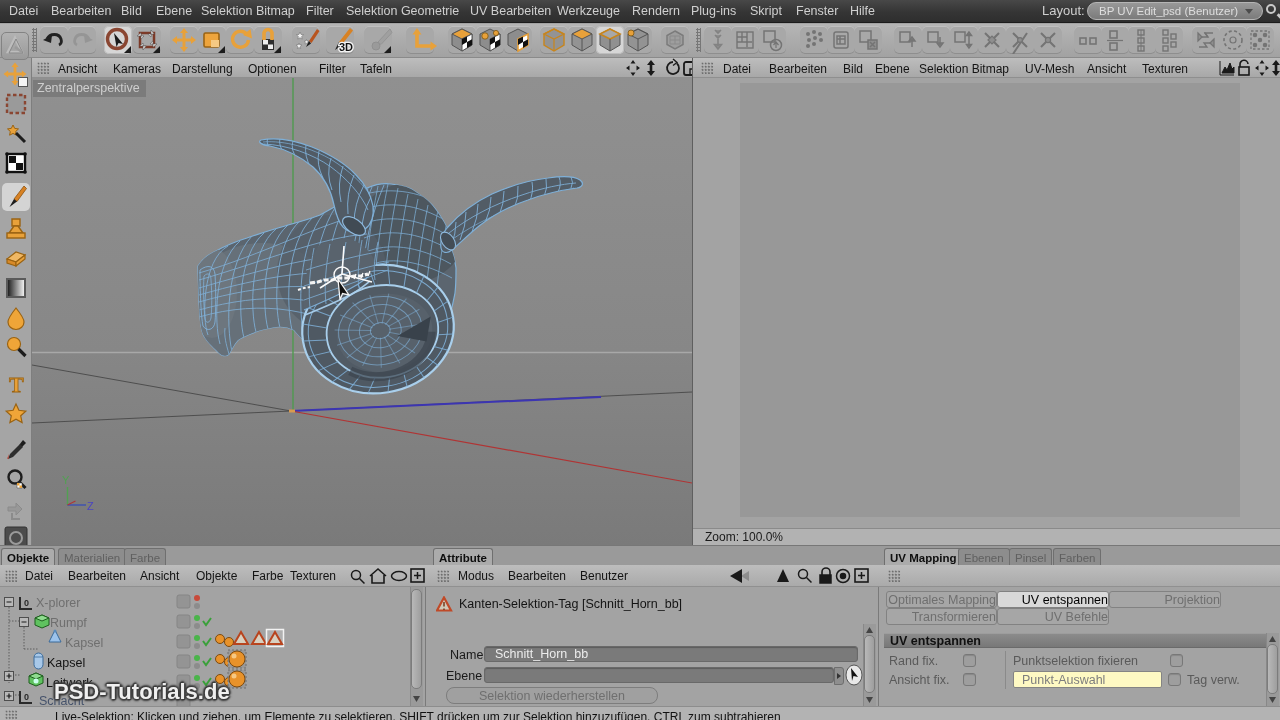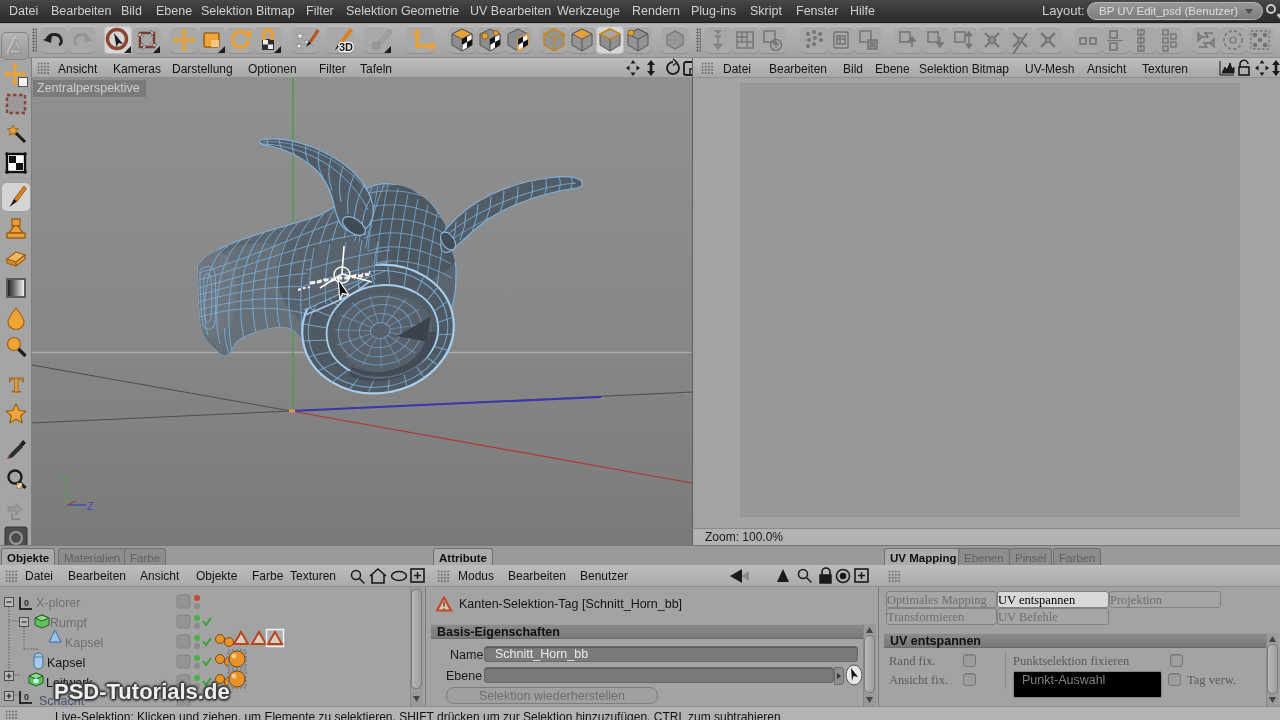--- a/index.html
+++ b/index.html
@@ -43,24 +43,24 @@
 .tab.on { background:#ababab; color:#0e0e0e; font-weight:bold; }
 .tab.off { background:#8d8d8d; color:#606060; }
 #menurow { left:0; top:565px; width:1280px; height:22px; background:linear-gradient(#bdbdbd,#aaaaaa); border-bottom:1px solid #909090; }
 #bcontent { left:0; top:587px; width:1280px; height:119px; background:#a3a3a3; }
 #statusbar { left:0; top:706px; width:1280px; height:14px; background:#b3b3b3; border-top:1px solid #8d8d8d; overflow:hidden; }
 #statusbar span { position:absolute; left:55px; top:3px; font-size:12px; color:#111; white-space:nowrap; }
 .panelsep { position:absolute; width:1px; background:#7a7a7a; }
 .hdrbar { position:absolute; height:15px; background:linear-gradient(#8b8b8b,#787878); color:#101010; font-weight:bold; font-size:12.5px; padding:0 0 0 6px; line-height:15px; border-top:1px solid #9d9d9d; border-bottom:1px solid #6a6a6a; }
 .field { position:absolute; height:16px; background:#7a7a7a; border:1px solid #696969; border-radius:3px; color:#ececec; font-size:12.5px; line-height:15px; padding-left:10px; box-shadow:inset 0 1px 1px rgba(0,0,0,.25); }
 .btn { position:absolute; background:#a0a0a0; border:1px solid #7d7d7d; border-radius:8px; color:#6f6f6f; font-size:12.5px; text-align:center; }
-.gbtn { position:absolute; background:#a6a6a6; border:1px solid #828282; border-radius:3px; font-size:12.5px; text-align:left; color:#6f6f6f;font-family:Liberation Serif, serif; }
+.gbtn { position:absolute; background:#a6a6a6; border:1px solid #828282; border-radius:3px; font-size:12.5px; text-align:right; color:#6f6f6f; }
 .gbtn.sel { background:#d9d9d9; color:#000; }
 .cb { position:absolute; width:13px; height:13px; background:#9e9e9e; border:1px solid #787878; border-radius:3px; box-shadow:inset 0 1px 1px rgba(0,0,0,.15); }
-.lbl { position:absolute; font-size:12.5px; color:#5a5a5a;font-family:Liberation Serif, serif; }
+.lbl { position:absolute; font-size:12.5px; color:#5a5a5a; }
 .scroll { position:absolute; width:13px; background:#9a9a9a; border-left:1px solid #888; }
 .thumb { position:absolute; left:1px; width:11px; background:linear-gradient(90deg,#b8b8b8,#9e9e9e); border:1px solid #7c7c7c; border-radius:5px; }
 
 #wm { left:54px; top:679px; font-size:22px; letter-spacing:.3px; font-weight:bold; color:#efefef; letter-spacing:0px;
   text-shadow:-2px 0 2px #3c3c3c, 2px 0 2px #3c3c3c, 0 -2px 2px #3c3c3c, 0 2px 2px #3c3c3c, -1px -1px 1px #333, 1px 1px 1px #333; z-index:40; }
 </style>
 </head>
 <body>
 <div id="topbar" class="abs">
   <span class="mi" style="left:9px">Datei</span>
@@ -903,21 +903,20 @@
   <div class="thumb" style="left:411px;top:2px;height:100px"></div>
   <svg class="abs" width="13" height="14" style="left:410px;top:105px">
       <path d="M3,4 h7 l-3.5,6 Z" fill="#444"></path>
     </svg>
 
   <svg class="abs" width="20" height="18" style="left:436px;top:9px">
       <path d="M8,1.5 l7,13 h-14 Z" fill="#cfc8b8" stroke="#c04a28" stroke-width="2.2"></path>
       <path d="M8,6 v4.5 M8,12.5 v1.5" stroke="#703010" stroke-width="1.4"></path>
     </svg>
   <span class="abs" style="left:459px;top:10px;font-size:12.5px;color:#141414">Kanten-Selektion-Tag [Schnitt_Horn_bb]</span>
-  <div class="hdrbar" style="left:431px;top:37px;width:432px">Basis-Eigenschaften</div>
   <span class="abs" style="left:450px;top:61px;font-size:12.5px;color:#1a1a1a">Name</span>
   <div class="field" style="left:484px;top:59px;width:374px">Schnitt_Horn_bb</div>
   <span class="abs" style="left:446px;top:82px;font-size:12.5px;color:#1a1a1a">Ebene</span>
   <div class="field" style="left:484px;top:80px;width:350px"></div>
   <div class="abs" style="left:834px;top:80px;width:10px;height:18px;background:#8e8e8e;border:1px solid #6e6e6e;border-radius:0 3px 3px 0"><svg width="8" height="16">
         <path d="M2,5 l4,3 -4,3 Z" fill="#333"></path>
       </svg></div>
   <svg class="abs" width="18" height="22" style="left:845px;top:77px">
       <ellipse cx="9" cy="11" rx="8" ry="10" fill="#e8e8e8" stroke="#555"></ellipse>
       <path d="M6,4 l7,9 -4.5,-1 -1.5,5 Z" fill="#111"></path>
@@ -938,21 +937,21 @@
   <div class="gbtn" style="left:1109px;top:4px;width:112px;height:17px;line-height:16px">Projektion</div>
   <div class="gbtn" style="left:886px;top:21px;width:111px;height:17px;line-height:16px">Transformieren</div>
   <div class="gbtn" style="left:997px;top:21px;width:112px;height:17px;line-height:16px">UV Befehle</div>
   <div class="hdrbar" style="left:884px;top:46px;width:382px">UV entspannen</div>
   <span class="lbl" style="left:889px;top:67px">Rand fix.</span>
   <div class="cb" style="left:963px;top:67px"></div>
   <span class="lbl" style="left:1013px;top:67px">Punktselektion fixieren</span>
   <div class="cb" style="left:1170px;top:67px"></div>
   <span class="lbl" style="left:889px;top:86px">Ansicht fix.</span>
   <div class="cb" style="left:963px;top:86px"></div>
-  <div class="abs" style="left:1013px;top:84px;width:149px;height:27px;background:#000000;border:1px solid #848484;border-radius:2px;font-size:12.5px;color:#7e7e7e;padding:1px 0 0 8px">Punkt-Auswahl</div>
+  <div class="abs" style="left:1013px;top:84px;width:149px;height:17px;background:#fef9c3;border:1px solid #848484;border-radius:2px;font-size:12.5px;color:#7e7e7e;padding:1px 0 0 8px">Punkt-Auswahl</div>
   <div class="cb" style="left:1168px;top:86px"></div>
   <span class="lbl" style="left:1187px;top:86px">Tag verw.</span>
   <div class="panelsep" style="left:1005px;top:64px;height:38px;background:#8a8a8a"></div>
 
   <div class="scroll" style="left:1266px;top:46px;height:73px"></div>
   <svg class="abs" width="13" height="10" style="left:1266px;top:47px">
       <path d="M3,8 h7 l-3.5,-6 Z" fill="#444"></path>
     </svg>
   <div class="thumb" style="left:1267px;top:57px;height:50px"></div>
   <svg class="abs" width="13" height="10" style="left:1266px;top:108px">

